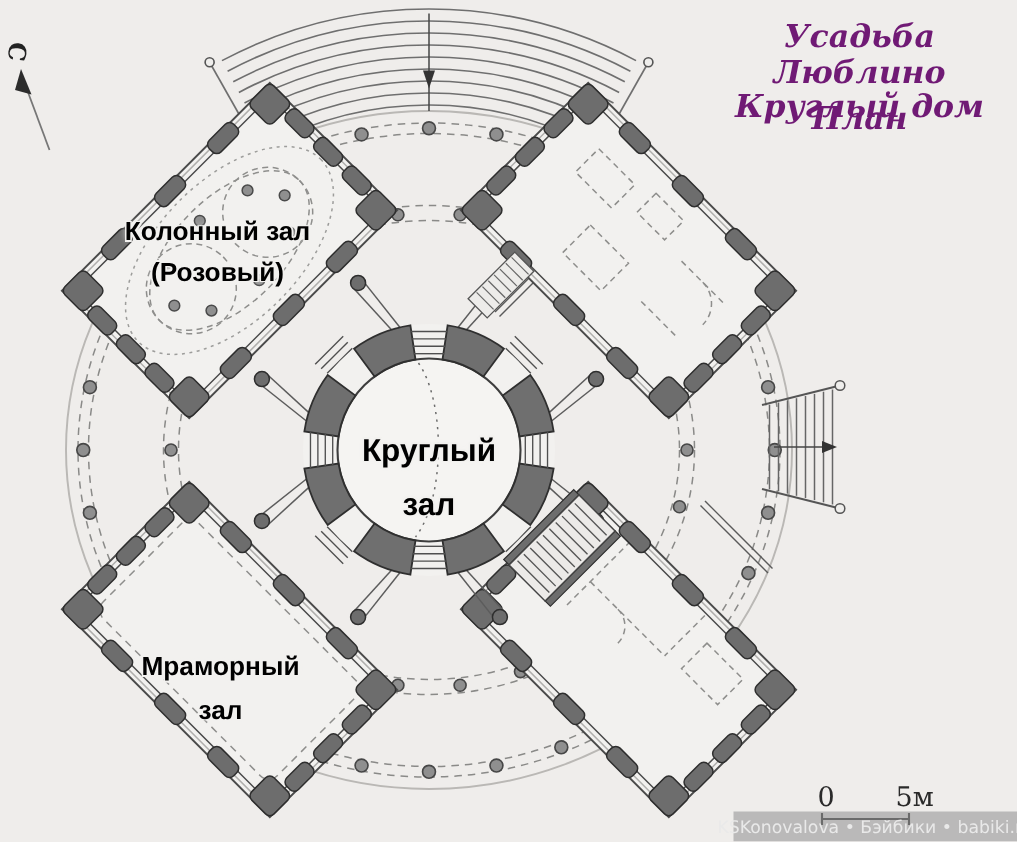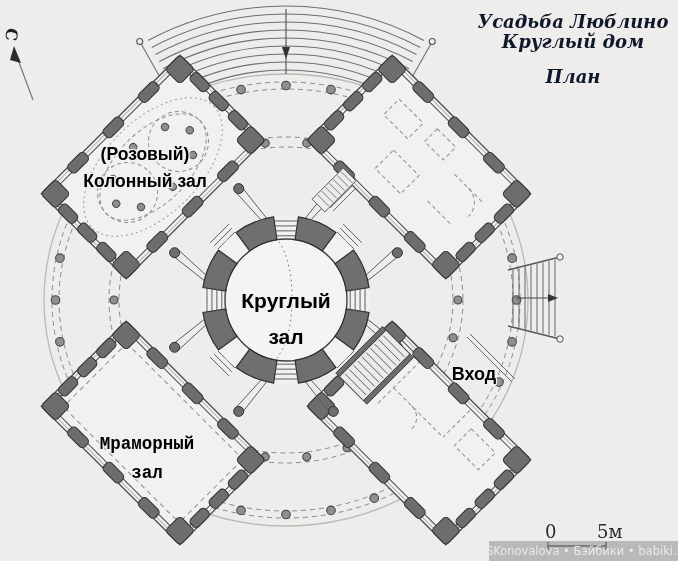--- a/index.html
+++ b/index.html
@@ -7,24 +7,24 @@
   #stage{position:relative;width:678px;height:561px;background:#efedeb;overflow:hidden;}
   #plan{position:absolute;left:0;top:0;}
   .rlabel{position:absolute;font:700 17.5px "Liberation Sans",sans-serif;color:#000;
     text-align:center;line-height:1.55;
     text-shadow:-1px -1px 0 #f2f1ef,1px -1px 0 #f2f1ef,-1px 1px 0 #f2f1ef,1px 1px 0 #f2f1ef,0 0 4px #f2f1ef;}
   .rlabel span{display:block;}
   #lab-column{left:55px;top:141px;width:180px;}
   #lab-family{left:352px;top:135px;width:140px;line-height:1.7;}
   #lab-round{left:226px;top:283px;width:120px;font-size:21px;line-height:1.7;}
   #lab-entrance{left:434px;top:361px;width:80px;font-size:18px;}
-  #lab-marble{left:68px;top:430px;width:158px;line-height:1.65;font-family:Liberation Mono, monospace;}
+  #lab-marble{left:68px;top:430px;width:158px;line-height:1.65;}
   .titleblock{position:absolute;left:470px;width:206px;text-align:center;
-    font-family:"DejaVu Serif",serif;font-style:italic;font-weight:600;font-size:18px;
-    color:#0f172a;line-height:1.12;}
+    font-family:"DejaVu Serif",serif;font-style:italic;font-weight:600;font-size:21px;
+    color:#701a75;line-height:1.12;}
   #title1{top:12px;}
   #title2{top:67px;}
   #north{position:absolute;left:5px;top:25px;font:700 16px "DejaVu Serif",serif;color:#222;
     transform:rotate(97deg);}
   .snum{position:absolute;font:400 18px "DejaVu Serif",serif;color:#2a2a2a;}
   #s0{left:545px;top:521px;}
   #s5{left:597px;top:521px;}
   #wm{position:absolute;left:489px;top:541px;width:189px;height:20px;
     background:rgba(148,148,148,.58);color:#e9e9e9;font:400 11.5px "DejaVu Sans",sans-serif;
     display:flex;align-items:center;justify-content:center;white-space:nowrap;}
@@ -400,30 +400,27 @@
     <span>Усадьба Люблино</span>
     <span style="display:block">Круглый дом</span>
   </div>
   <div class="titleblock" id="title2">
     <span>План</span>
   </div>
 
   <div id="north">С</div>
 
   <div class="rlabel" id="lab-column">
+    <span>Колонный зал</span>
     <span>(Розовый)</span>
-    <span>Колонный зал</span>
   </div>
   <div class="rlabel" id="lab-round">
     <span>Круглый</span>
     <span>зал</span>
   </div>
-  <div class="rlabel" id="lab-entrance">
-    <span>Вход</span>
-  </div>
   <div class="rlabel" id="lab-marble">
     <span>Мраморный</span>
     <span>зал</span>
   </div>
 
   <div class="snum" id="s0">0</div>
   <div class="snum" id="s5">5м</div>
 
   <div id="wm">
     <span>KSKonovalova • Бэйбики • babiki.ru</span>

